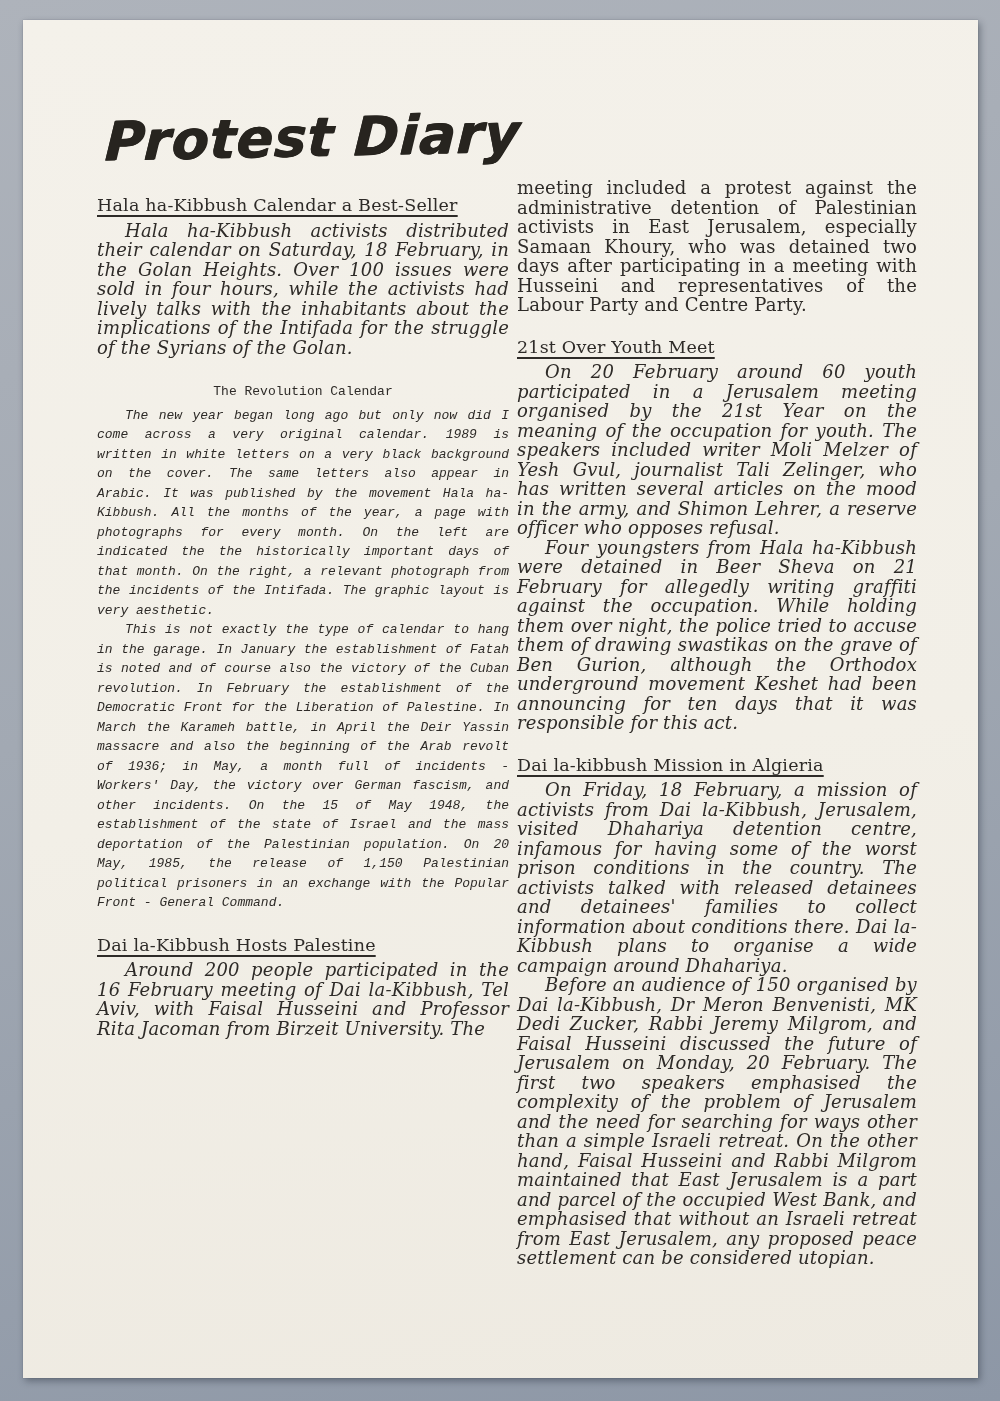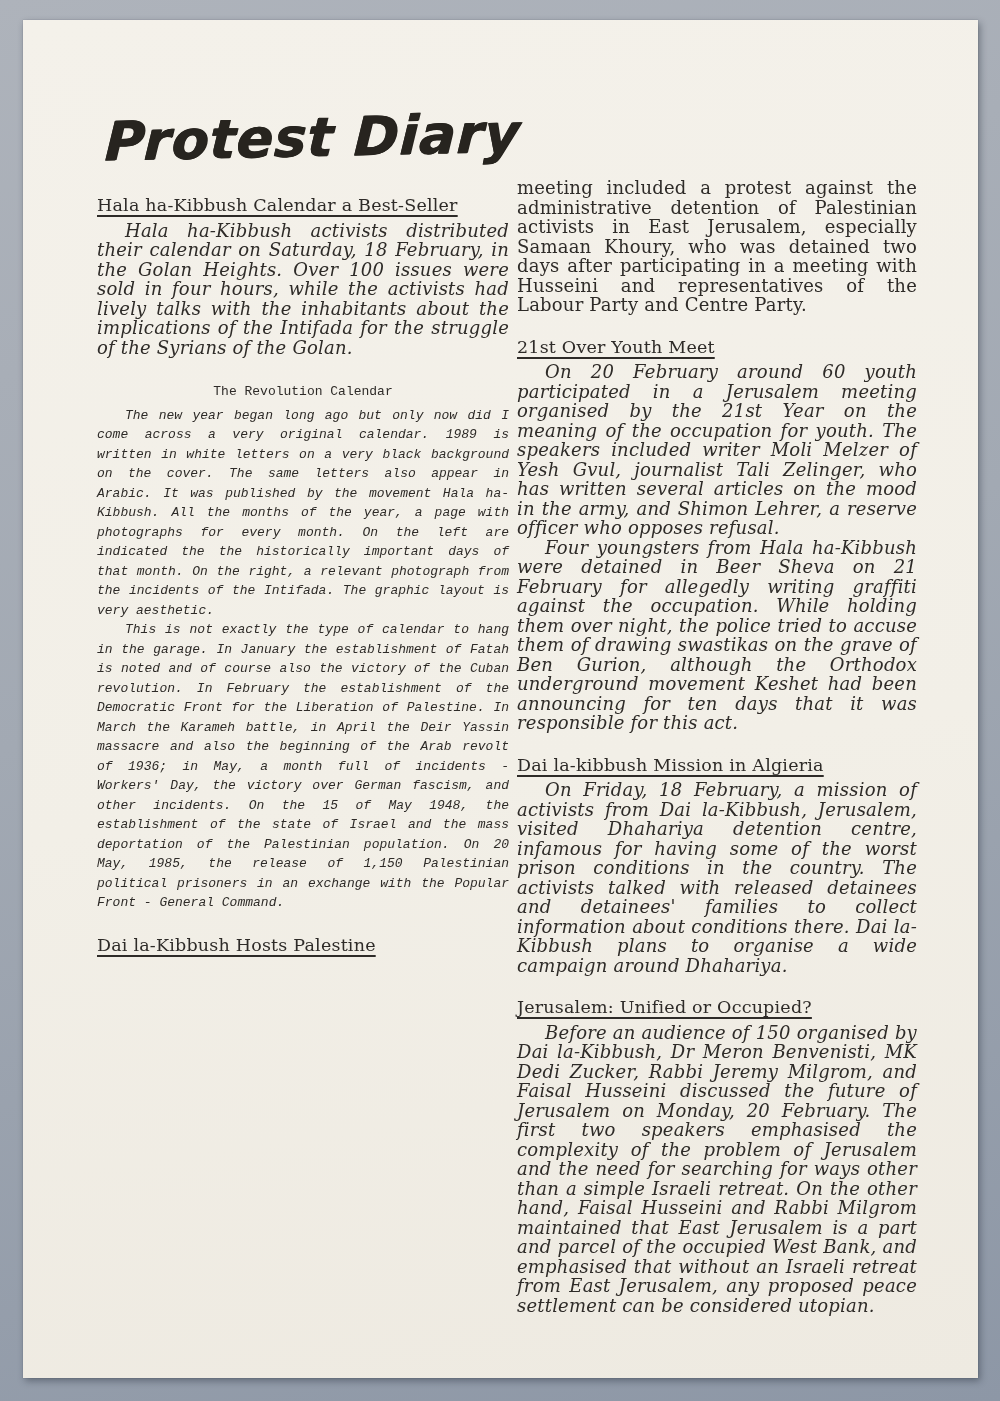--- a/index.html
+++ b/index.html
@@ -71,31 +71,31 @@
 
     <div class="col col-left">
       <h2 class="heading">Hala ha-Kibbush Calendar a Best-Seller</h2>
       <p class="serif indent">Hala ha-Kibbush activists distributed their calendar on Saturday, 18 February, in the Golan Heights. Over 100 issues were sold in four hours, while the activists had lively talks with the inhabitants about the implications of the Intifada for the struggle of the Syrians of the Golan.</p>
 
       <div class="mono quote-head">The Revolution Calendar</div>
       <p class="mono indent">The new year began long ago but only now did I come across a very original calendar. 1989 is written in white letters on a very black background on the cover. The same letters also appear in Arabic. It was published by the movement Hala ha-Kibbush. All the months of the year, a page with photographs for every month. On the left are indicated the the historically important days of that month. On the right, a relevant photograph from the incidents of the Intifada. The graphic layout is very aesthetic.</p>
       <p class="mono indent">This is not exactly the type of calendar to hang in the garage. In January the establishment of Fatah is noted and of course also the victory of the Cuban revolution. In February the establishment of the Democratic Front for the Liberation of Palestine. In March the Karameh battle, in April the Deir Yassin massacre and also the beginning of the Arab revolt of 1936; in May, a month full of incidents - Workers' Day, the victory over German fascism, and other incidents. On the 15 of May 1948, the establishment of the state of Israel and the mass deportation of the Palestinian population. On 20 May, 1985, the release of 1,150 Palestinian political prisoners in an exchange with the Popular Front - General Command.</p>
 
       <h2 class="heading">Dai la-Kibbush Hosts Palestine</h2>
+      <p class="serif indent">Around 200 people participated in the 16 February meeting of Dai la-Kibbush, Tel Aviv, with Faisal Husseini and Professor Rita Jacoman from Birzeit University. The</p>
     </div>
 
     <div class="col col-right">
       <p class="serif">meeting included a protest against the administrative detention of Palestinian activists in East Jerusalem, especially Samaan Khoury, who was detained two days after participating in a meeting with Husseini and representatives of the Labour Party and Centre Party.</p>
 
       <h2 class="heading">21st Over Youth Meet</h2>
       <p class="serif indent">On 20 February around 60 youth participated in a Jerusalem meeting organised by the 21st Year on the meaning of the occupation for youth. The speakers included writer Moli Melzer of Yesh Gvul, journalist Tali Zelinger, who has written several articles on the mood in the army, and Shimon Lehrer, a reserve officer who opposes refusal.</p>
 
       <p class="serif indent">Four youngsters from Hala ha-Kibbush were detained in Beer Sheva on 21 February for allegedly writing graffiti against the occupation. While holding them over night, the police tried to accuse them of drawing swastikas on the grave of Ben Gurion, although the Orthodox underground movement Keshet had been announcing for ten days that it was responsible for this act.</p>
 
       <h2 class="heading">Dai la-kibbush Mission in Algieria</h2>
       <p class="serif indent">On Friday, 18 February, a mission of activists from Dai la-Kibbush, Jerusalem, visited Dhahariya detention centre, infamous for having some of the worst prison conditions in the country. The activists talked with released detainees and detainees' families to collect information about conditions there. Dai la-Kibbush plans to organise a wide campaign around Dhahariya.</p>
 
-      <h2 class="heading">Jerusalem: Unified or Occupied?</h2>
       <p class="serif indent">Before an audience of 150 organised by Dai la-Kibbush, Dr Meron Benvenisti, MK Dedi Zucker, Rabbi Jeremy Milgrom, and Faisal Husseini discussed the future of Jerusalem on Monday, 20 February. The first two speakers emphasised the complexity of the problem of Jerusalem and the need for searching for ways other than a simple Israeli retreat. On the other hand, Faisal Husseini and Rabbi Milgrom maintained that East Jerusalem is a part and parcel of the occupied West Bank, and emphasised that without an Israeli retreat from East Jerusalem, any proposed peace settlement can be considered utopian.</p>
     </div>
 
   </div>
 </div>
 
 </body></html>

